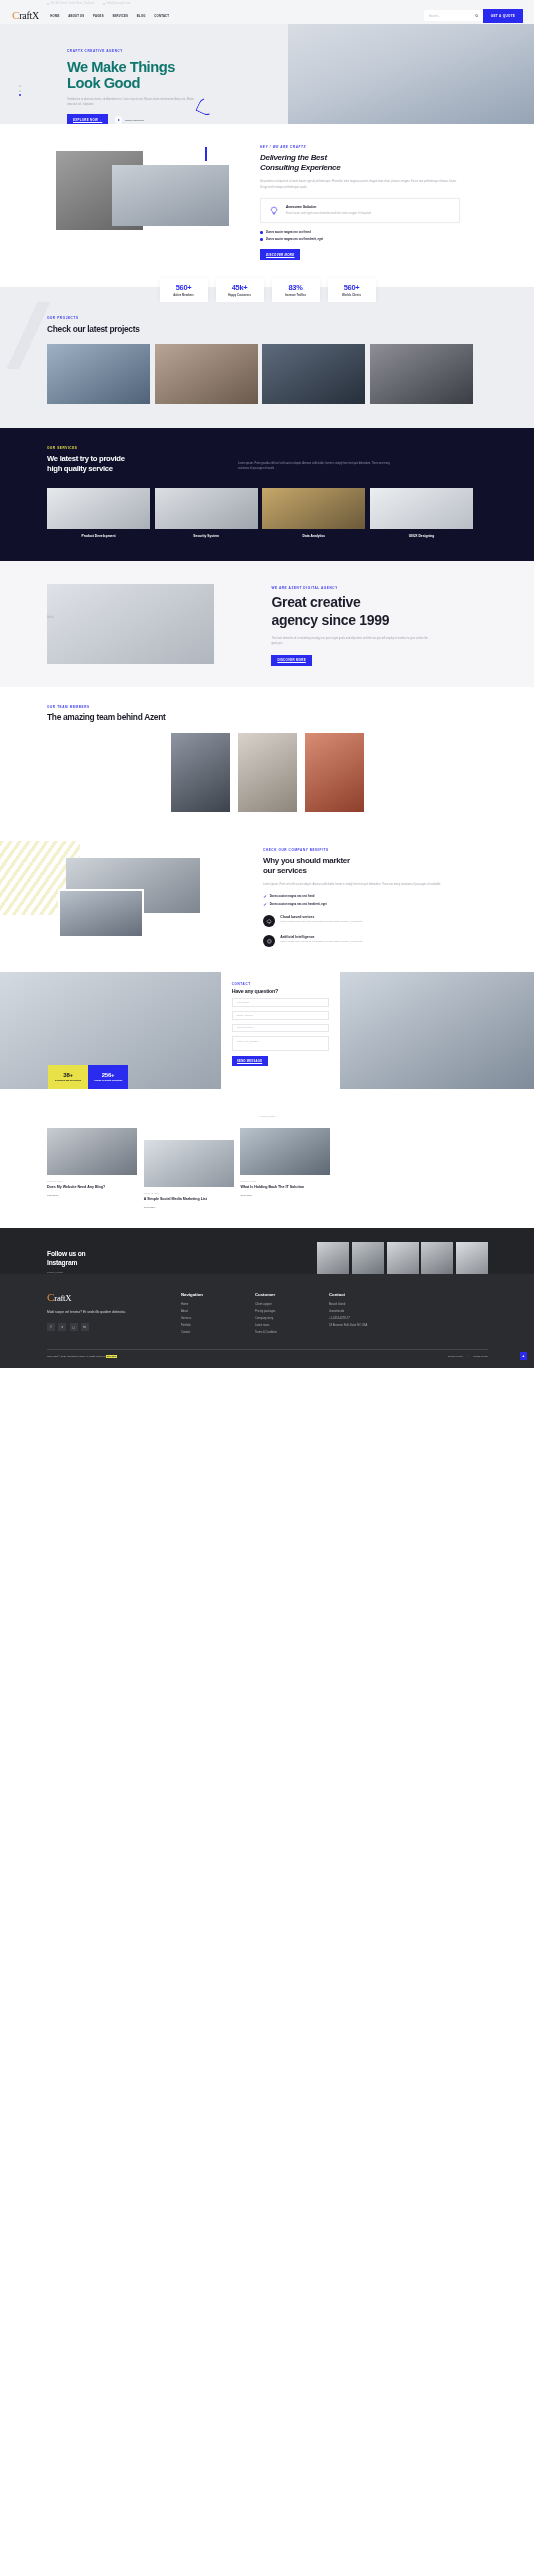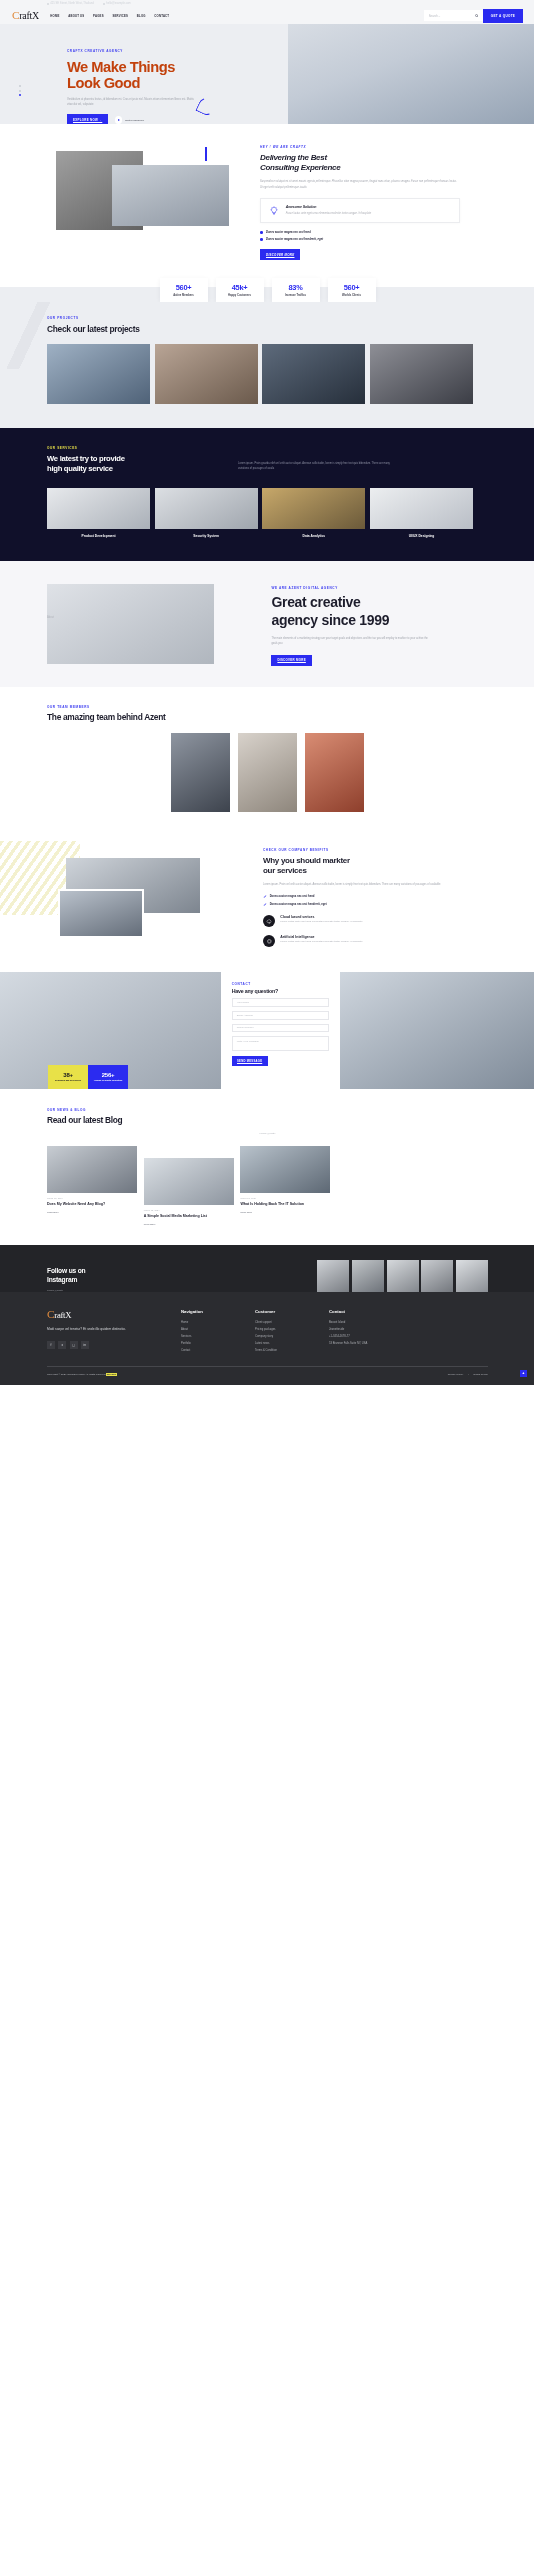--- a/index.html
+++ b/index.html
@@ -38,21 +38,21 @@
                justify-content:center; }
 
   
   .hero { height:100px; background:#eceef2; position:relative; overflow:hidden; }
   .hero-img { position:absolute; right:0; top:0; width:247px; height:100px;
               background:linear-gradient(160deg,#d8dde4 0%,#c3cbd6 40%,#95a3b4 100%); }
   .hero-content { position:absolute; left:67px; top:25.4px; width:140px; }
   .eyebrow { font-size:3.1px; font-weight:700; letter-spacing:0.6px; color:#3a3af0;
              text-transform:uppercase; }
   .hero h1 { font-size:14.7px; line-height:1.12; font-weight:700; letter-spacing:-0.5px;
-             margin-top:5.3px; color:#c2410c; }
+             margin-top:5.3px; color:#0f766e; }
   .hero p { font-size:2.7px; line-height:1.85; color:#a2a5ad; margin-top:5.3px; width:127px; }
   .hero-actions { display:flex; align-items:center; gap:6.7px; margin-top:7.4px; }
   .btn-primary { background:#2b2bf0; color:#fff; font-size:2.9px; font-weight:700;
                  letter-spacing:0.3px; padding:3.7px 6px; display:inline-block; }
   .play-wrap { display:flex; align-items:center; gap:2.7px; }
   .play { width:7.4px; height:7.4px; border-radius:50%; background:#fff;
           display:flex; align-items:center; justify-content:center; }
   .play:after { content:""; border-left:2px solid #2b2bf0; border-top:1.3px solid transparent;
           border-bottom:1.3px solid transparent; margin-left:0.7px; }
   .play-label { font-size:2.5px; color:#6e717a; font-weight:600; }
@@ -541,24 +541,20 @@
             <span>Write Your Message</span>
           </div>
         <a class="btn-primary" href="#">SEND MESSAGE</a>
       </div>
       <div class="cta-r"></div>
     </div>
   </div>
 
   <div class="blog">
     <div class="container">
-      <div class="sec-head">
-        <div class="eyebrow">OUR NEWS &amp; BLOG</div>
-        <h2>Read our latest Blog</h2>
-      </div>
       <div class="blog-tag">Follow @craftx</div>
       <div class="blog-grid">
         <div class="post">
           <div class="thumb b1"></div>
           <div class="meta">March 12, 2024</div>
           <h4>Does My Website Need Any Blog?</h4>
           <div class="more">Read More</div>
         </div>
         <div class="post mid">
           <div class="thumb b2"></div>

